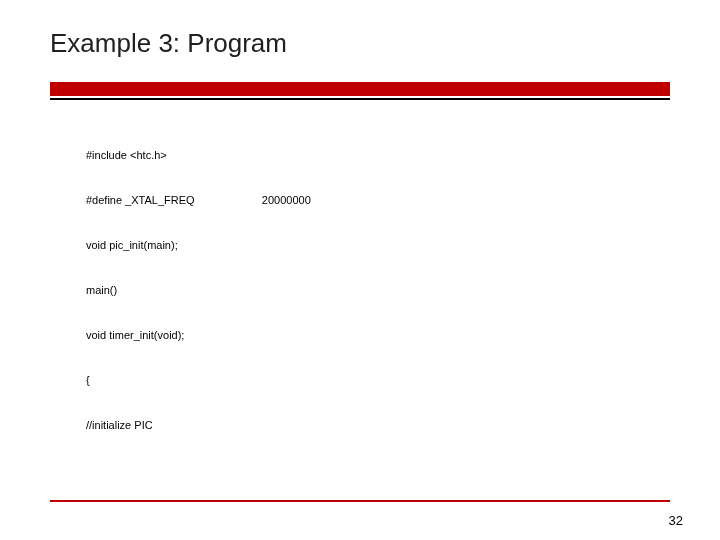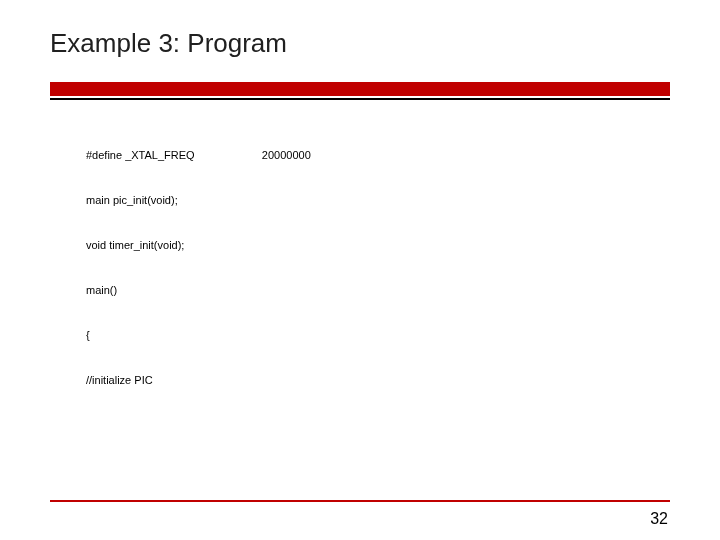--- a/index.html
+++ b/index.html
@@ -66,41 +66,42 @@
   .bottom-bar {
     position: absolute;
     left: 50px;
     right: 50px;
     bottom: 38px;
     height: 2px;
     background: #c00000;
   }
   .page-num {
     position: absolute;
-    right: 52px;
+    right: 37px;
     bottom: 12px;
-    font-size: 16px;
+    font-size: 13px;
     color: #000;
   }
 </style>
 </head>
 <body>
 
 <div class="slide">
 
   <div class="title">Example 3: Program</div>
 
   <div class="top-bar-thick"></div>
   <div class="top-bar-thin"></div>
 
   <div class="code-block">
+    <div class="code-line"><span class="code-left">#include &lt;htc.h&gt;</span></div>
     <div class="code-line"><span class="code-left">#define _XTAL_FREQ                      20000000</span></div>
-    <div class="code-line"><span class="code-left">main pic_init(void);</span></div>
+    <div class="code-line"><span class="code-left">void pic_init(main);</span></div>
+    <div class="code-line"><span class="code-left">main()</span></div>
     <div class="code-line"><span class="code-left">void timer_init(void);</span></div>
-    <div class="code-line"><span class="code-left">main()</span></div>
     <div class="code-line"><span class="code-left">{</span></div>
     <div class="code-line"><span class="code-comment">//initialize PIC</span></div>
     
     
     
     
     
     
     
     

